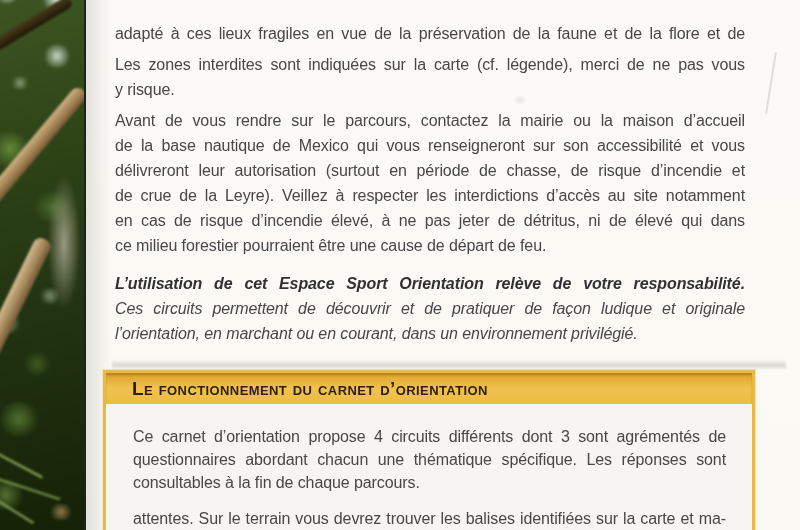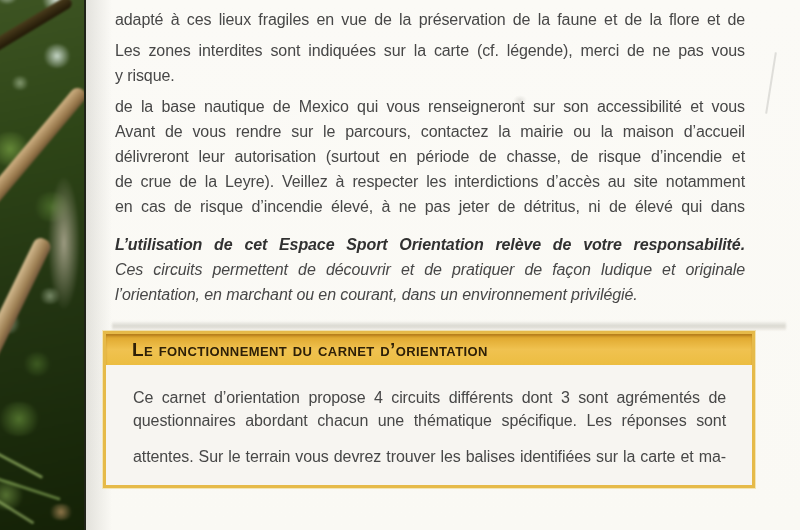--- a/index.html
+++ b/index.html
@@ -33,21 +33,21 @@
   .trunk{left:56px;top:185px;width:32px;height:132px;
       background:radial-gradient(ellipse,rgba(185,178,156,.8),rgba(185,178,156,0) 72%);}
   .gr{position:absolute;height:3px;border-radius:2px;}
   .gr1{left:-6px;top:470px;width:60px;transform:rotate(28deg);background:rgba(150,180,100,.7);}
   .gr2{left:0;top:495px;width:70px;transform:rotate(18deg);background:rgba(130,165,85,.65);}
   .gr3{left:-10px;top:515px;width:56px;transform:rotate(32deg);background:rgba(160,190,110,.6);}
   .tb{left:56px;top:512px;width:26px;height:16px;background:radial-gradient(circle,rgba(165,133,86,.85),rgba(165,133,86,0) 72%);}
 
   
   .page{position:absolute;left:86px;top:0;right:0;bottom:0;box-sizing:border-box;
-        padding:7px 55px 0 29px;color:#474747;
+        padding:21px 55px 0 29px;color:#474747;
         background:
           radial-gradient(10px 7px at 434px 100px,rgba(120,118,110,.18),rgba(120,118,110,0) 70%),
           linear-gradient(90deg,rgba(92,90,80,.15),rgba(92,90,80,0) 26px),
           linear-gradient(#fbfaf6,#faf9f4);}
   .para{margin:0 0 6px 0;font-size:16px;line-height:25px;letter-spacing:-0.1px;}
   .ln{text-align:justify;text-align-last:justify;}
   .ln.last{text-align-last:auto;}
   .ln.bold{font-weight:bold;color:#313131;}
   .para.resp{margin-top:13px;font-style:italic;}
   .crease{position:absolute;left:684px;top:52px;width:2px;height:62px;
@@ -99,42 +99,44 @@
     <div class="para">
       <div class="ln">adapté à ces lieux fragiles en vue de la préservation de la faune et de la flore et de</div>
     </div>
 
     <div class="para">
       <div class="ln">Les zones interdites sont indiquées sur la carte (cf. légende), merci de ne pas vous</div>
       <div class="ln last">y risque.</div>
     </div>
 
     <div class="para">
+      <div class="ln">Avant de vous rendre sur le parcours, contactez la mairie ou la maison d’accueil</div>
       <div class="ln">de la base nautique de Mexico qui vous renseigneront sur son accessibilité et vous</div>
-      <div class="ln">Avant de vous rendre sur le parcours, contactez la mairie ou la maison d’accueil</div>
       <div class="ln">délivreront leur autorisation (surtout en période de chasse, de risque d’incendie et</div>
       <div class="ln">de crue de la Leyre). Veillez à respecter les interdictions d’accès au site notamment</div>
       <div class="ln">en cas de risque d’incendie élevé, à ne pas jeter de détritus, ni de élevé qui dans</div>
+      <div class="ln last">ce milieu forestier pourraient être une cause de départ de feu.</div>
     </div>
 
     <div class="para resp">
       <div class="ln bold">L’utilisation de cet Espace Sport Orientation relève de votre responsabilité.</div>
       <div class="ln">Ces circuits permettent de découvrir et de pratiquer de façon ludique et originale</div>
       <div class="ln last">l’orientation, en marchant ou en courant, dans un environnement privilégié.</div>
     </div>
 
     <div class="infobox">
       <div class="ib-shadow"></div>
       <div class="ib-header">
         <span class="ib-title">Le fonctionnement du carnet d’orientation</span>
       </div>
       <div class="ib-body">
         <div class="para">
           <div class="ln">Ce carnet d’orientation propose 4 circuits différents dont 3 sont agrémentés de</div>
           <div class="ln">questionnaires abordant chacun une thématique spécifique. Les réponses sont</div>
+          <div class="ln last">consultables à la fin de chaque parcours.</div>
         </div>
         <div class="para">
           <div class="ln">attentes. Sur le terrain vous devrez trouver les balises identifiées sur la carte et ma-</div>
         </div>
       </div>
     </div>
 
     <div class="crease"></div>
   </div>
 

